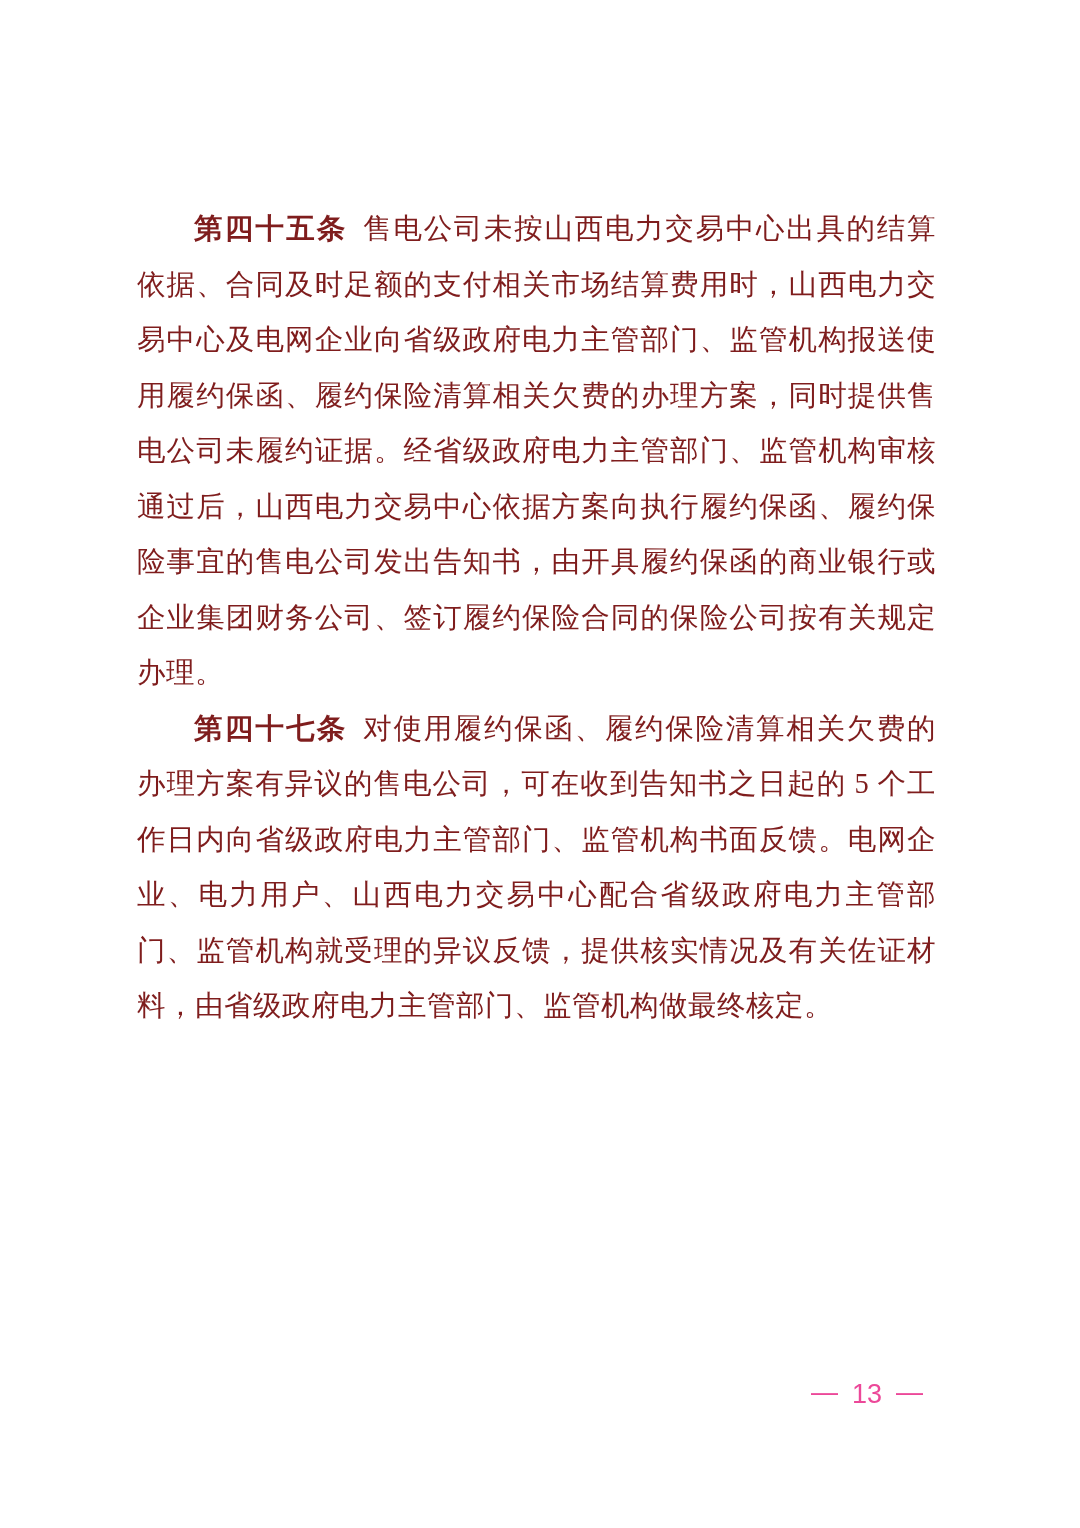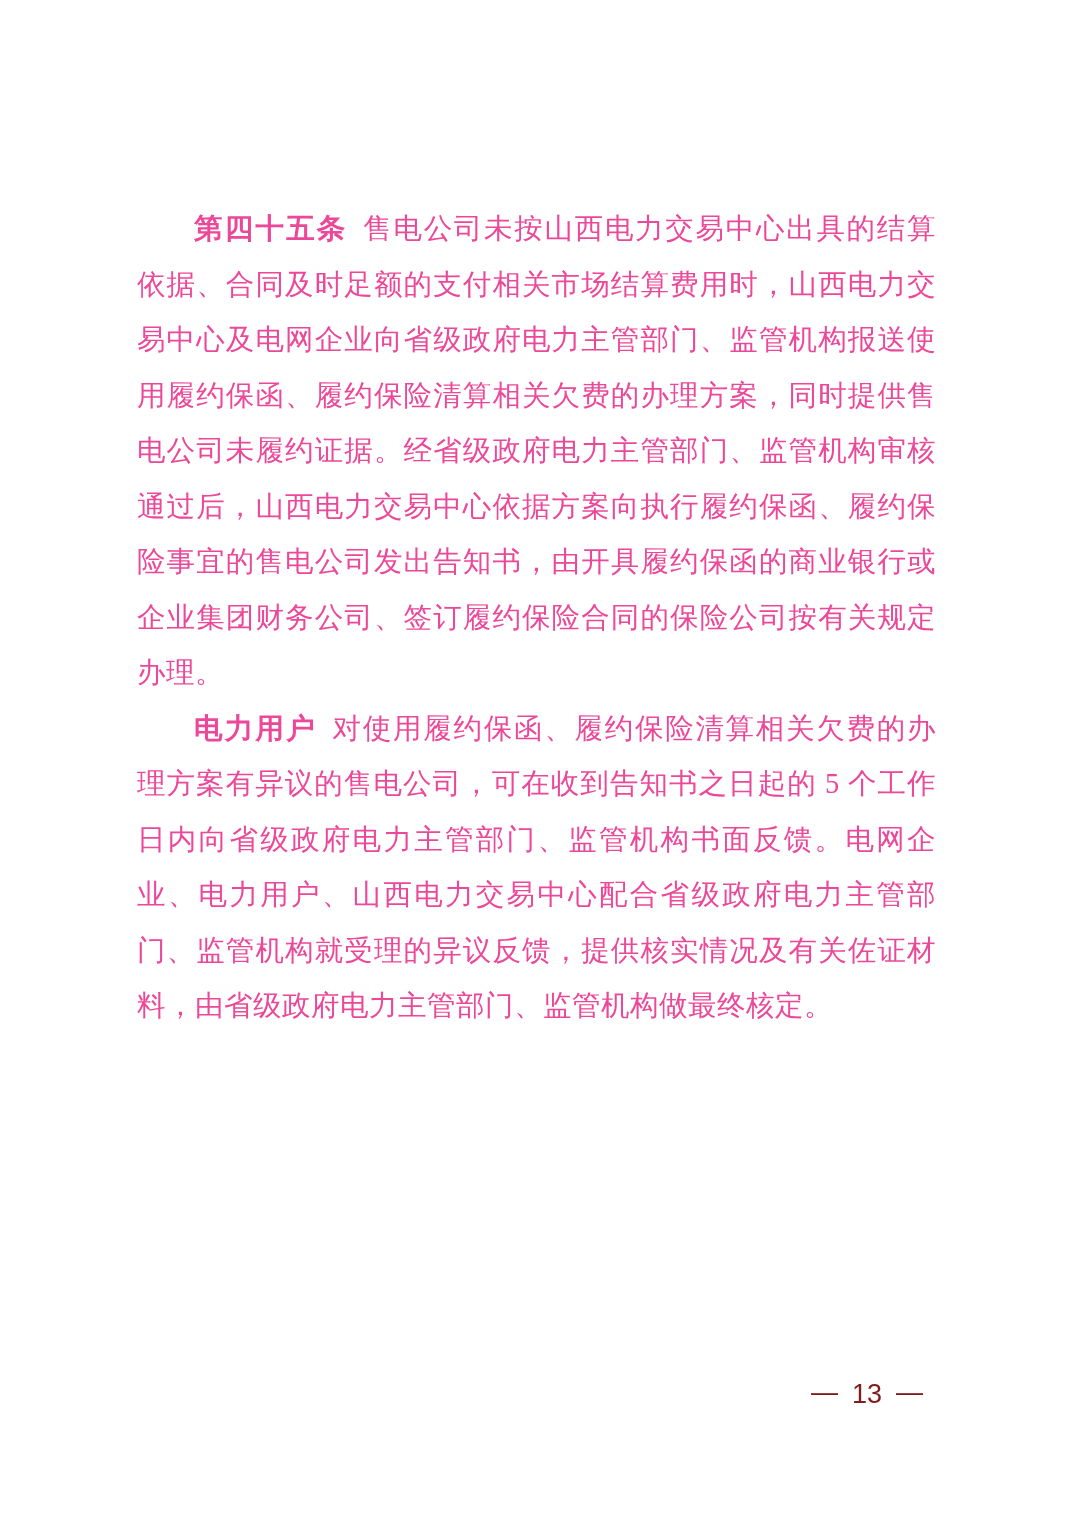--- a/index.html
+++ b/index.html
@@ -13,21 +13,21 @@
     height: 1528px;
     background: #ffffff;
     overflow: hidden;
     font-family: "Liberation Serif", "DejaVu Serif", serif;
   }
   .content {
     position: absolute;
     left: 137px;
     top: 201px;
     width: 799px;
-    color: #ec4899;
+    color: #7f1d1d;
     font-size: 28.5px;
     line-height: 55.5px;
     text-align: justify;
   }
   .para {
     margin: 0;
     text-indent: 2em;
   }
   .para-heading {
     font-weight: 700;
@@ -35,21 +35,21 @@
     letter-spacing: 1px;
     margin-right: 0.55em;
   }
   .para-body {
     letter-spacing: 0.5px;
   }
   .footer {
     position: absolute;
     top: 1378px;
     right: 143px;
-    color: #7f1d1d;
+    color: #ec4899;
     font-size: 27px;
     line-height: 32px;
     font-family: "Liberation Sans", "DejaVu Sans", sans-serif;
     white-space: nowrap;
   }
   .footer .dash {
     display: inline-block;
     margin: 0 14px;
     transform: translateY(-2px);
   }
@@ -59,21 +59,21 @@
 
 <div class="page">
 
   <div class="content">
 
     <p class="para">
       <span class="para-heading">第四十五条</span><span class="para-body">售电公司未按山西电力交易中心出具的结算依据、合同及时足额的支付相关市场结算费用时，山西电力交易中心及电网企业向省级政府电力主管部门、监管机构报送使用履约保函、履约保险清算相关欠费的办理方案，同时提供售电公司未履约证据。经省级政府电力主管部门、监管机构审核通过后，山西电力交易中心依据方案向执行履约保函、履约保险事宜的售电公司发出告知书，由开具履约保函的商业银行或企业集团财务公司、签订履约保险合同的保险公司按有关规定办理。</span>
     </p>
 
     <p class="para">
-      <span class="para-heading">电力用户</span><span class="para-body">对使用履约保函、履约保险清算相关欠费的办理方案有异议的售电公司，可在收到告知书之日起的 5 个工作日内向省级政府电力主管部门、监管机构书面反馈。电网企业、电力用户、山西电力交易中心配合省级政府电力主管部门、监管机构就受理的异议反馈，提供核实情况及有关佐证材料，由省级政府电力主管部门、监管机构做最终核定。</span>
+      <span class="para-heading">第四十七条</span><span class="para-body">对使用履约保函、履约保险清算相关欠费的办理方案有异议的售电公司，可在收到告知书之日起的 5 个工作日内向省级政府电力主管部门、监管机构书面反馈。电网企业、电力用户、山西电力交易中心配合省级政府电力主管部门、监管机构就受理的异议反馈，提供核实情况及有关佐证材料，由省级政府电力主管部门、监管机构做最终核定。</span>
     </p>
 
 
   </div>
 
   <div class="footer">
     <span class="dash">—</span><span>13</span><span class="dash">—</span>
   </div>
 
 </div>

